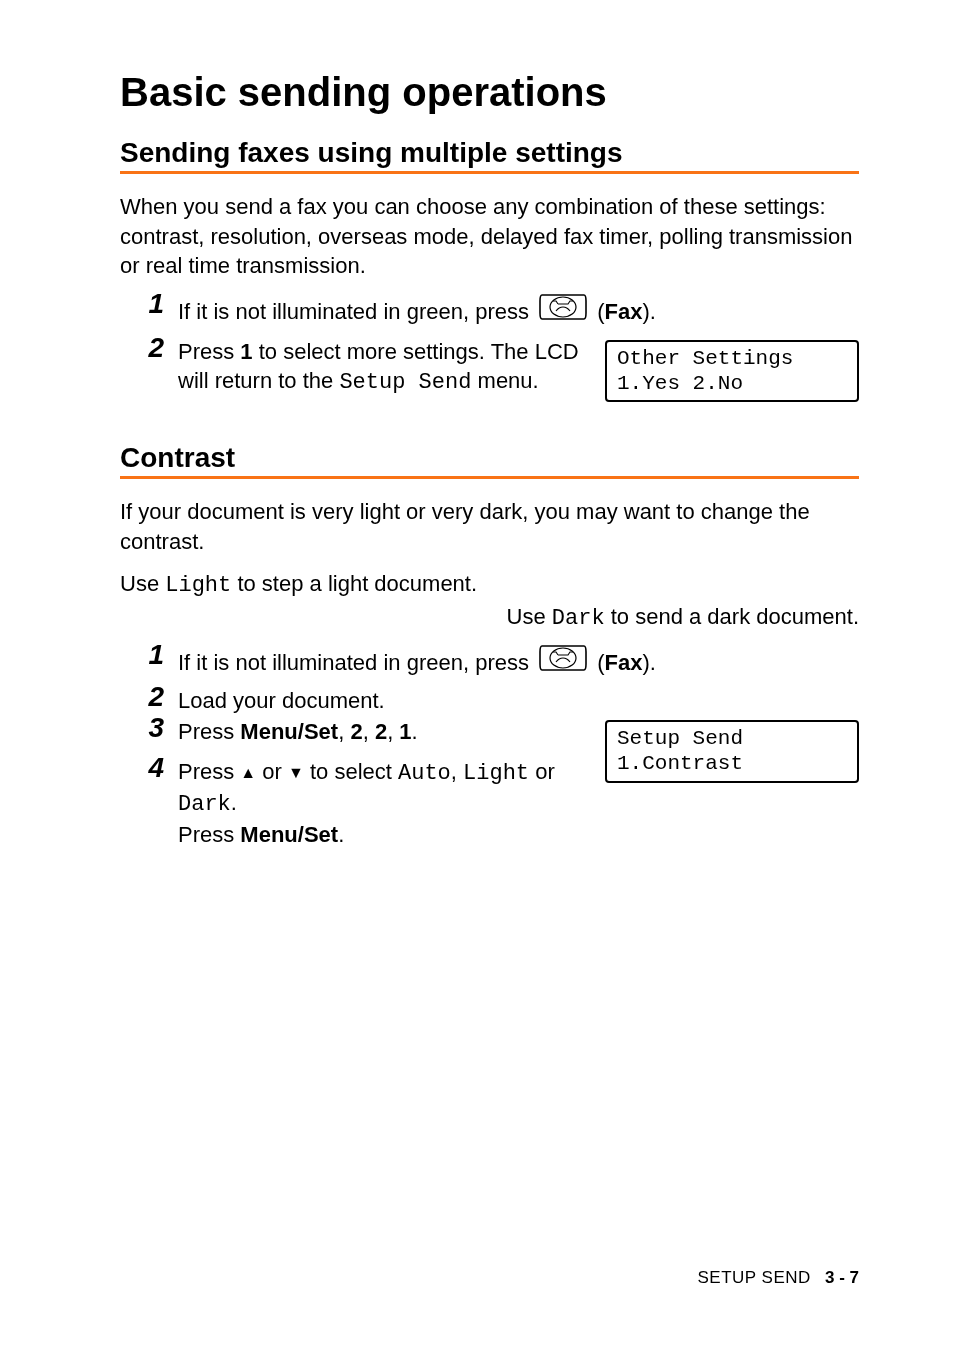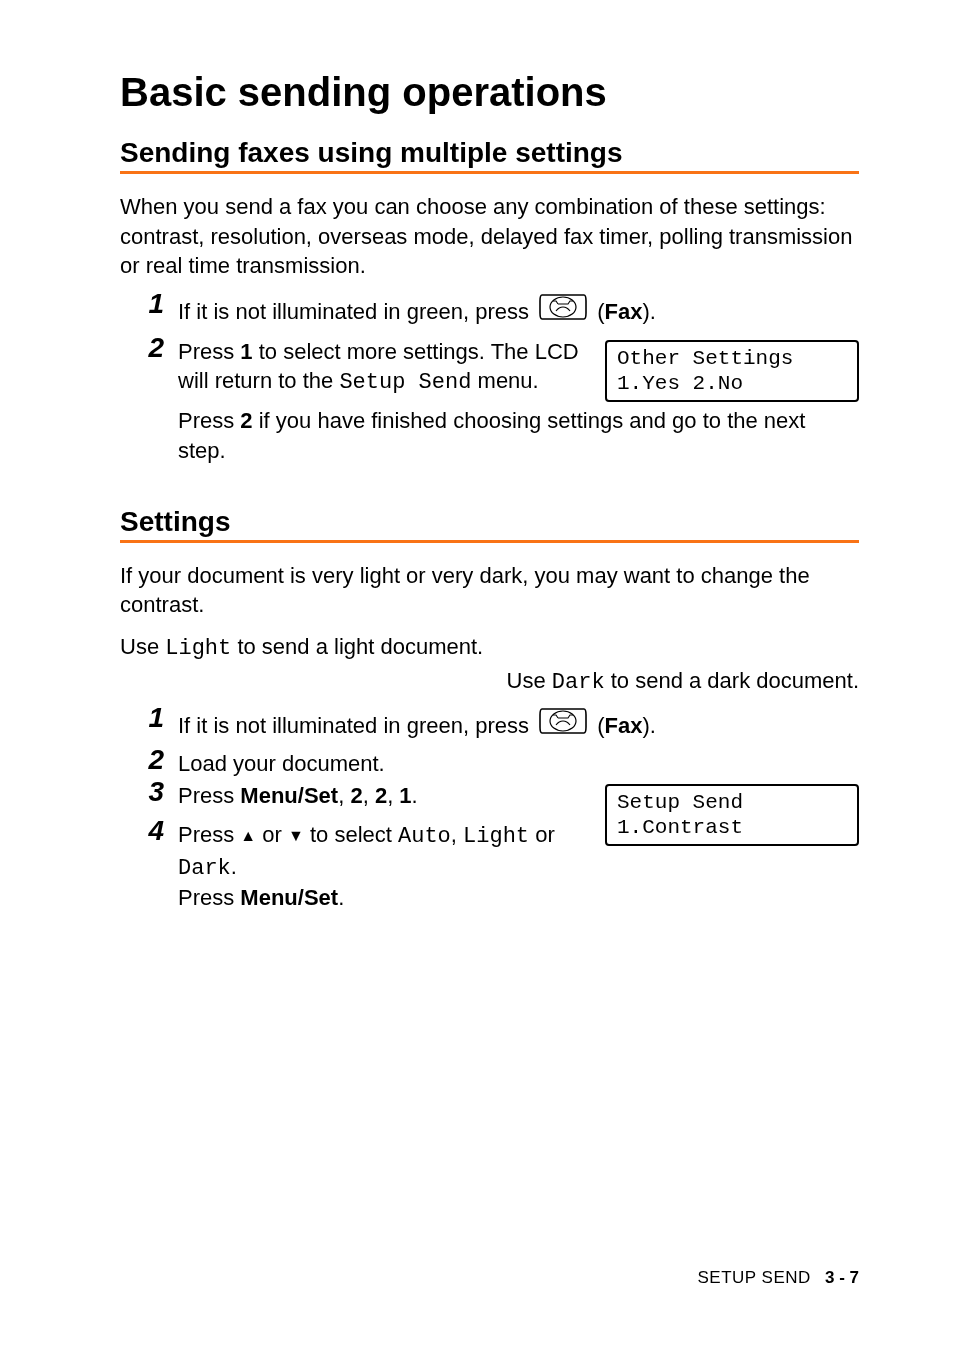--- a/index.html
+++ b/index.html
@@ -165,33 +165,30 @@
           <div class="left">
             <span>Press </span><span class="bold">1</span><span> to select more settings. The LCD will return to the </span><span class="mono">Setup Send</span><span> menu.</span>
           </div>
           <div class="lcd"><span>Other Settings</span>
 <span>1.Yes 2.No</span></div>
         </div>
       </div>
     </div>
 
 
-    <div class="step-body-press-menu" style="margin-left:58px;">
-      <span>Press </span><span class="bold">2</span><span> if you have finished choosing settings and go to the next step.</span>
-    </div>
 
   </div>
 
   <div class="contrast-block">
-    <h2 class="sub-heading">Settings</h2>
+    <h2 class="sub-heading">Contrast</h2>
 
     <p class="intro">If your document is very light or very dark, you may want to change the contrast.</p>
 
     <p class="intro" style="margin:2px 0;">
-      <span>Use </span><span class="mono">Light</span><span> to send a light document.</span>
+      <span>Use </span><span class="mono">Light</span><span> to step a light document.</span>
     </p>
     <p class="intro" style="margin:2px 0 10px 0;text-align:right;">
       <span>Use </span><span class="mono">Dark</span><span> to send a dark document.</span>
     </p>
 
     <div class="step-row tight">
       <div class="step-num">1</div>
       <div class="step-body">
         <span>If it is not illuminated in green, press </span>
         <span class="icon-btn">

